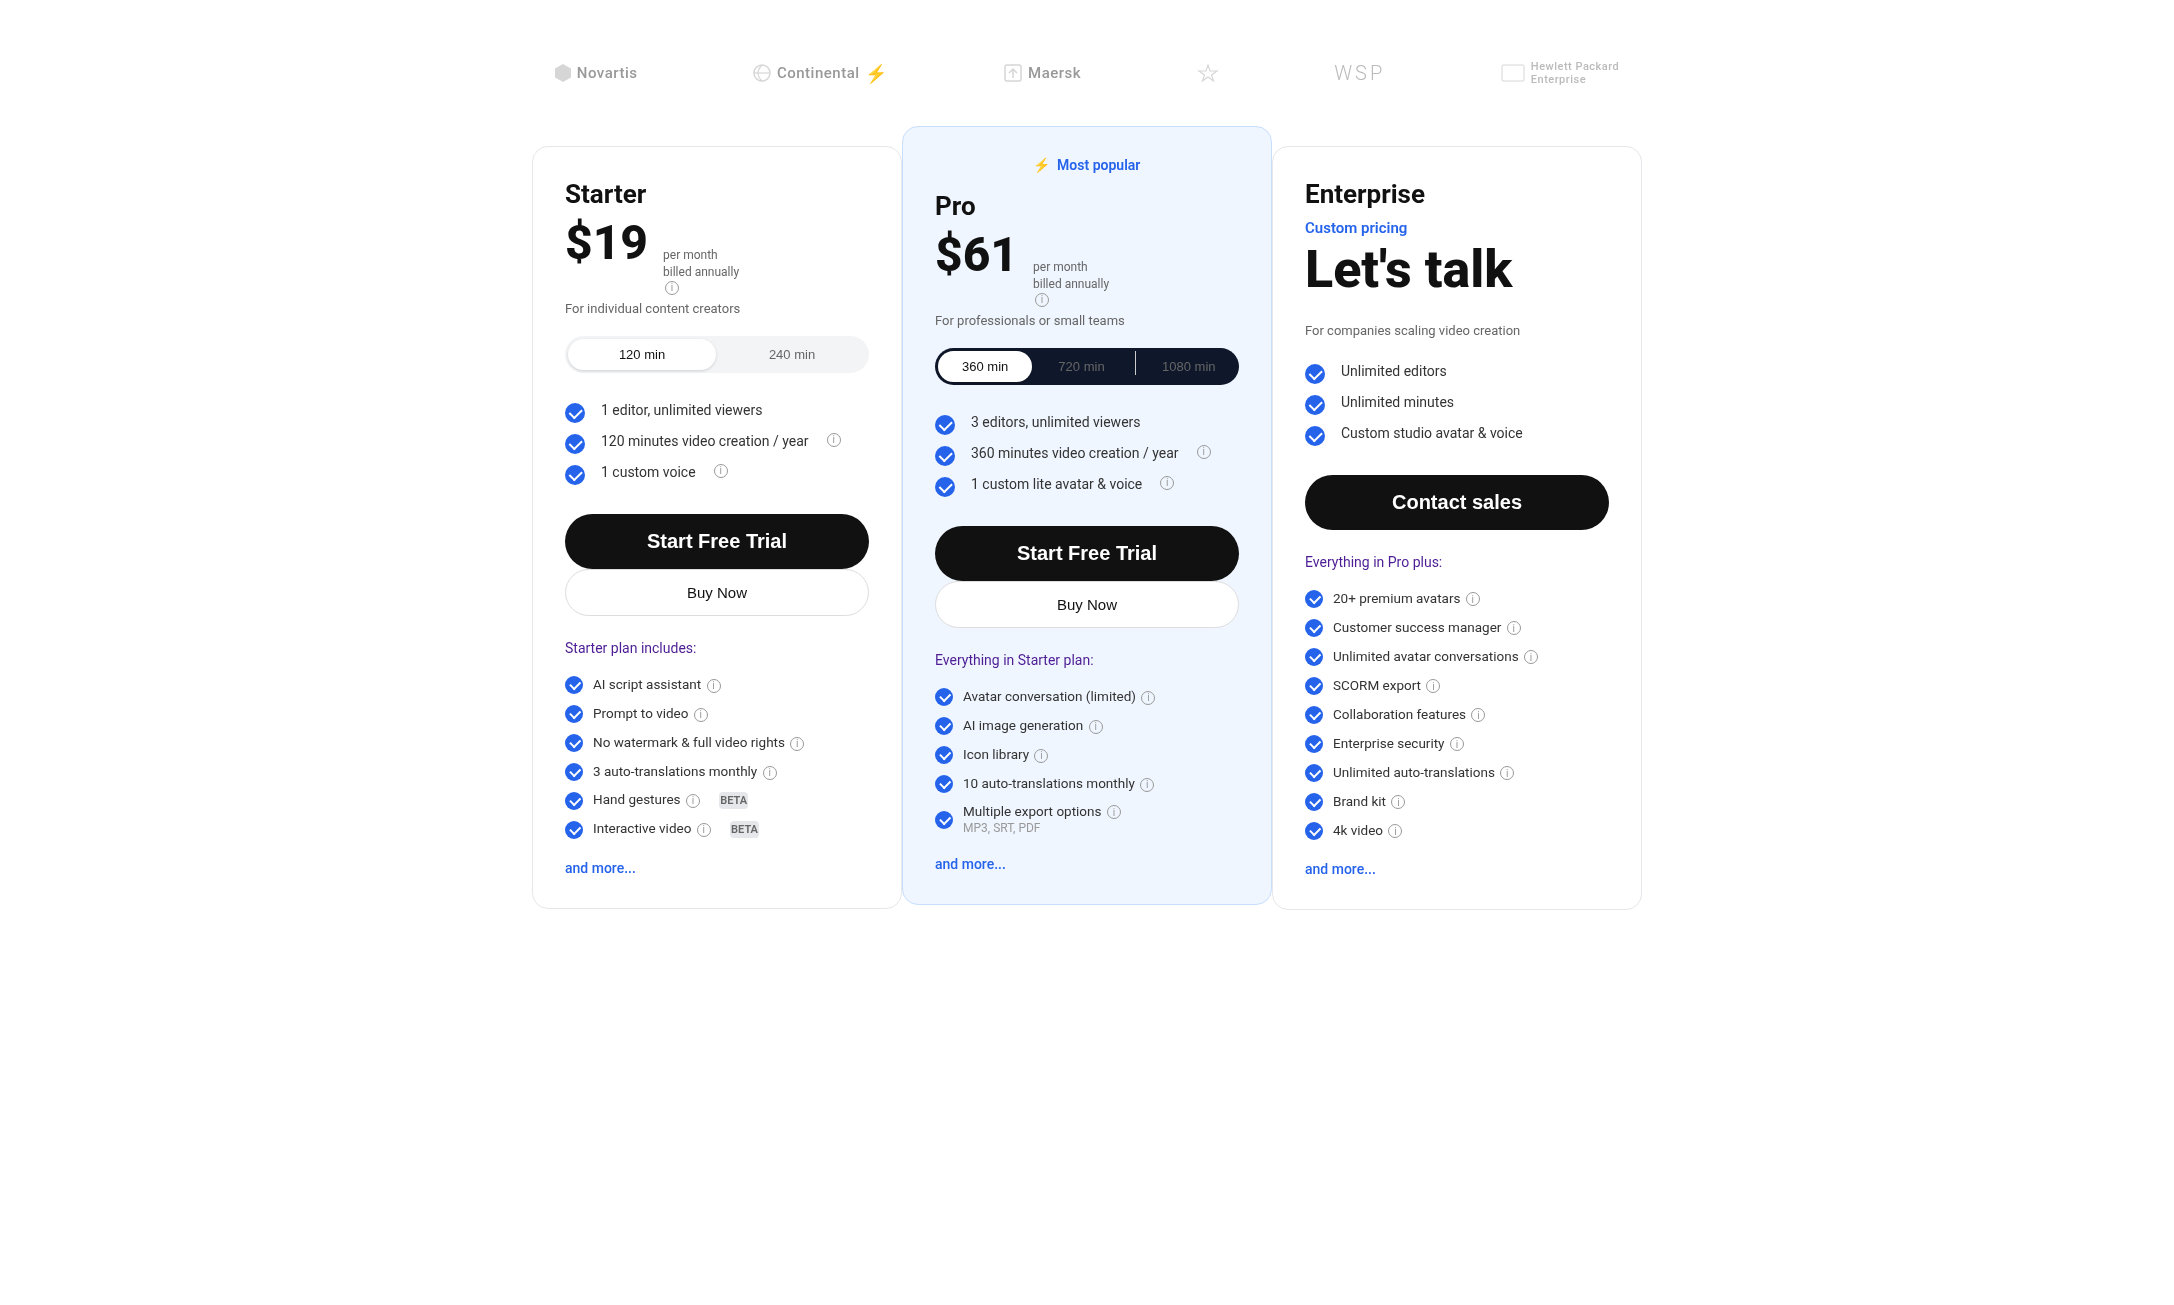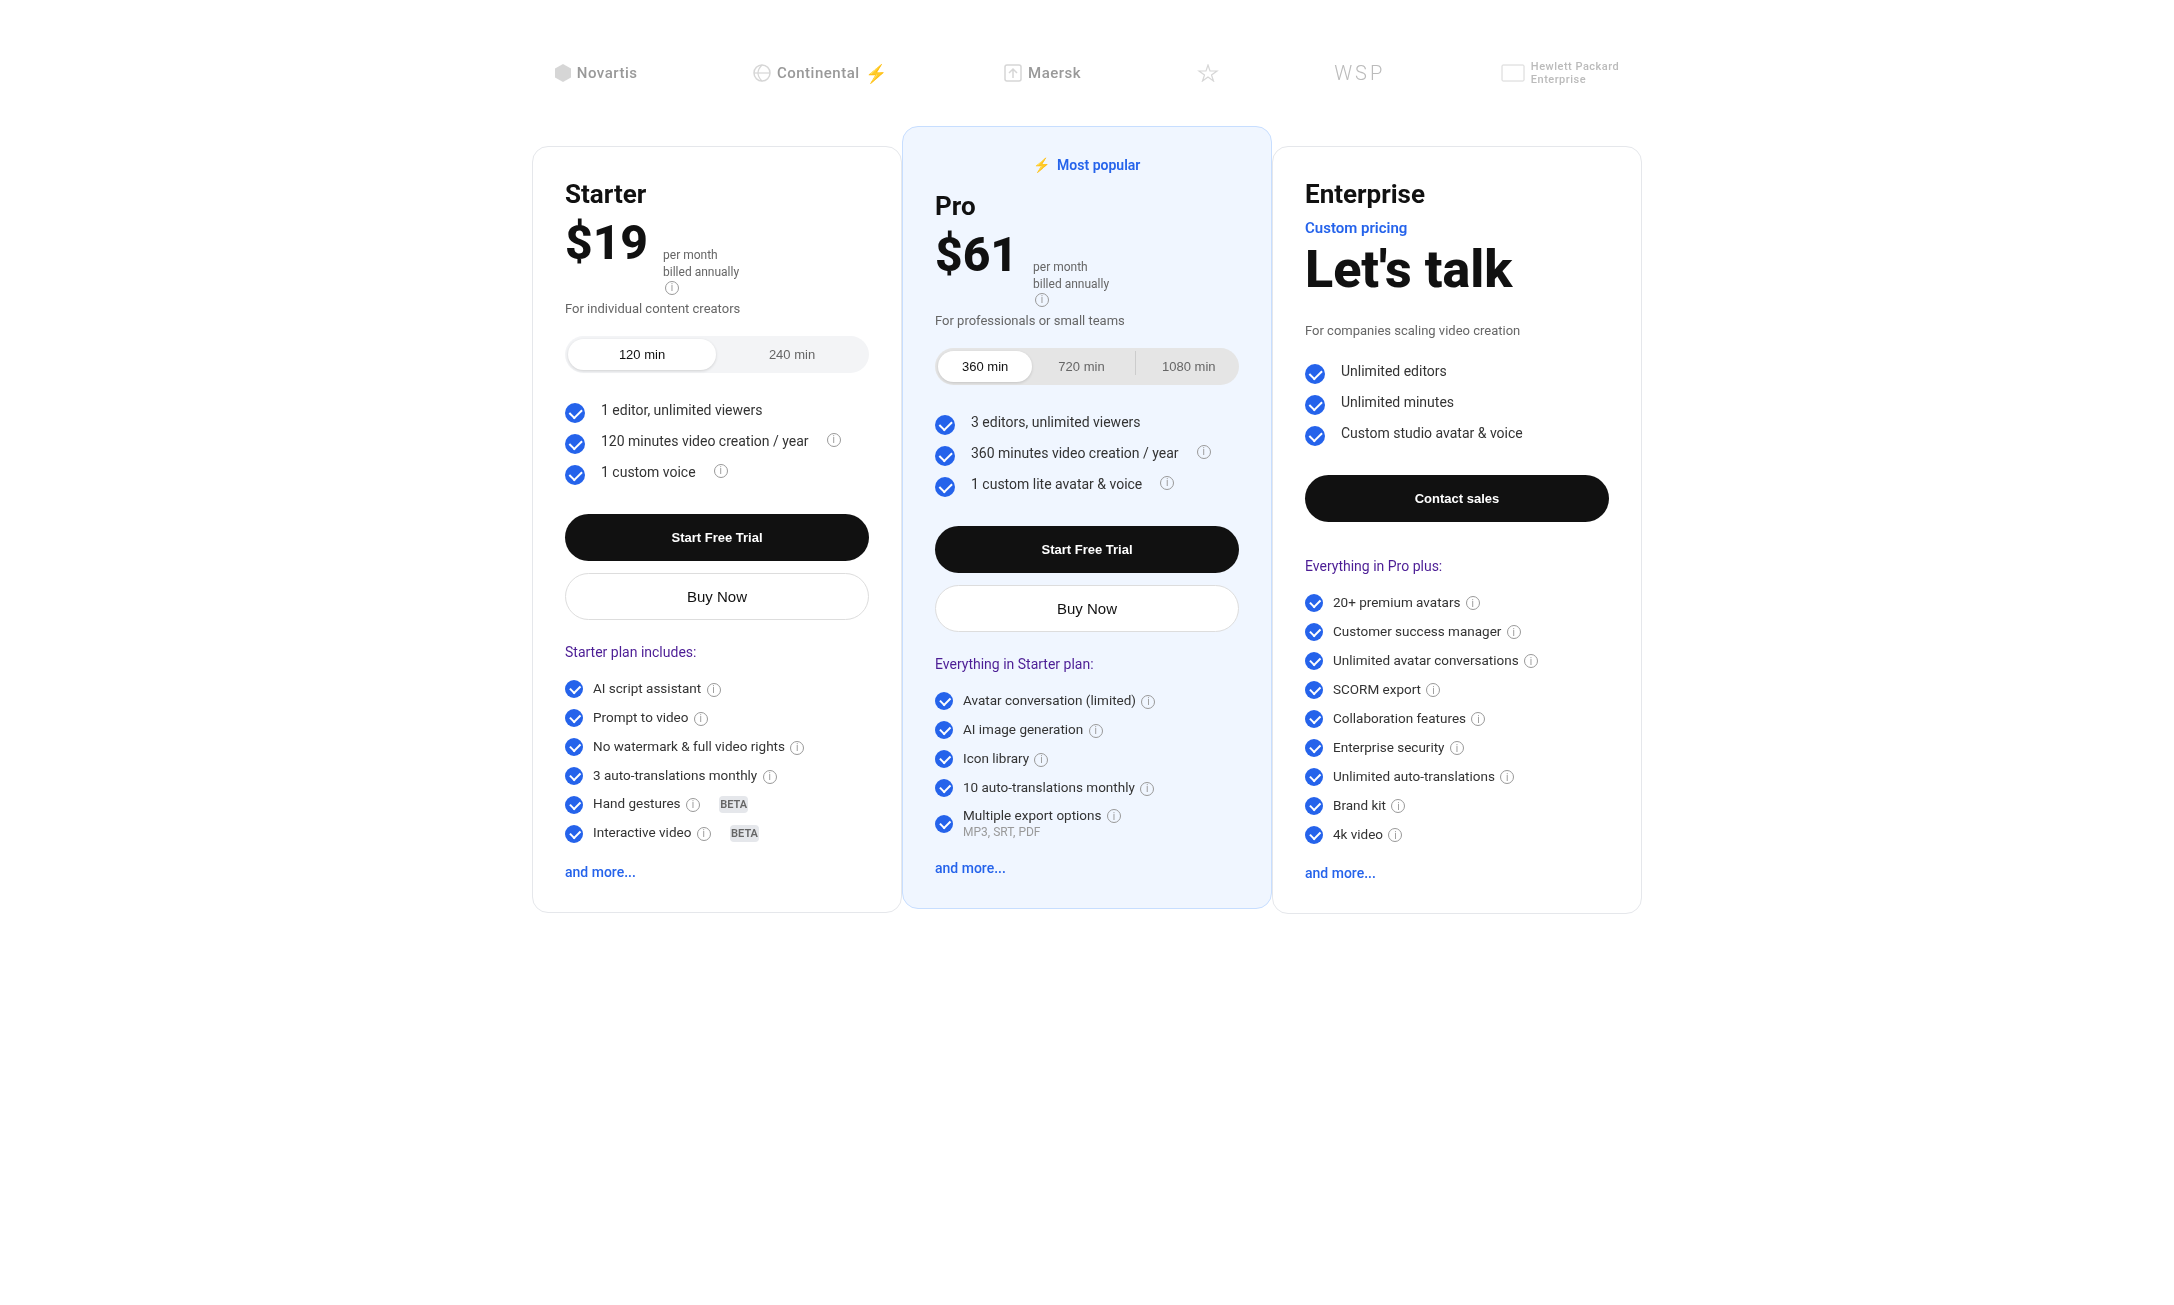--- a/index.html
+++ b/index.html
@@ -130,21 +130,21 @@
     .minutes-toggle {
       display: flex;
       background: #f3f4f6;
       border-radius: 999px;
       padding: 3px;
       margin-bottom: 24px;
       gap: 2px;
     }
 
     .minutes-toggle.pro-toggle {
-      background: #e5e5e5;
+      background: #0f172a;
     }
 
     .toggle-btn {
       flex: 1;
       padding: 8px 10px;
       border-radius: 999px;
       border: none;
       cursor: pointer;
       font-size: 13px;
       font-weight: 500;
@@ -202,24 +202,24 @@
     }
 
     
     .btn-primary {
       width: 100%;
       padding: 16px;
       border-radius: 999px;
       border: none;
       background: #111;
       color: #fff;
-      font-size: 13px;
+      font-size: 20px;
       font-weight: 700;
       cursor: pointer;
-      margin-bottom: 12px;
+      margin-bottom: 0;
       transition: background 0.2s;
     }
 
     .btn-secondary {
       width: 100%;
       padding: 14px;
       border-radius: 999px;
       border: 1.5px solid #ddd;
       background: #fff;
       color: #111;

